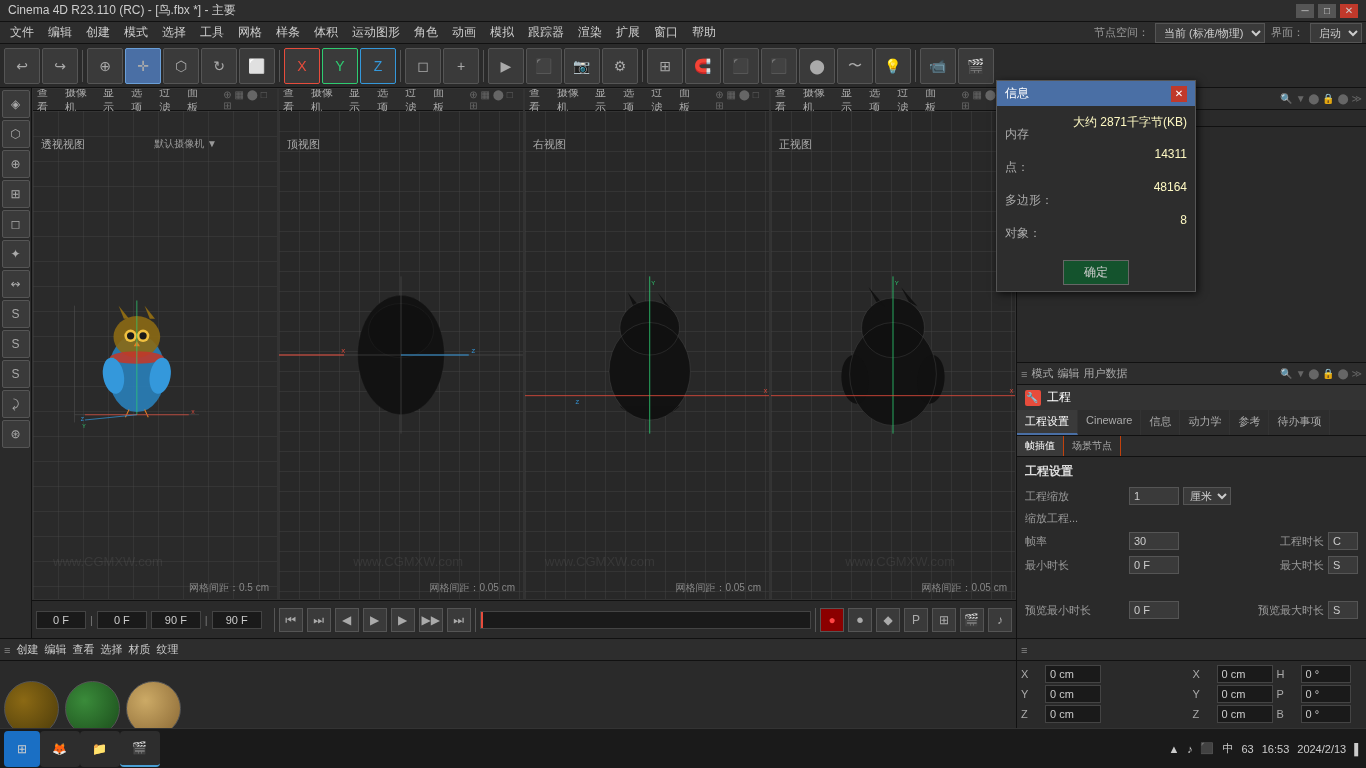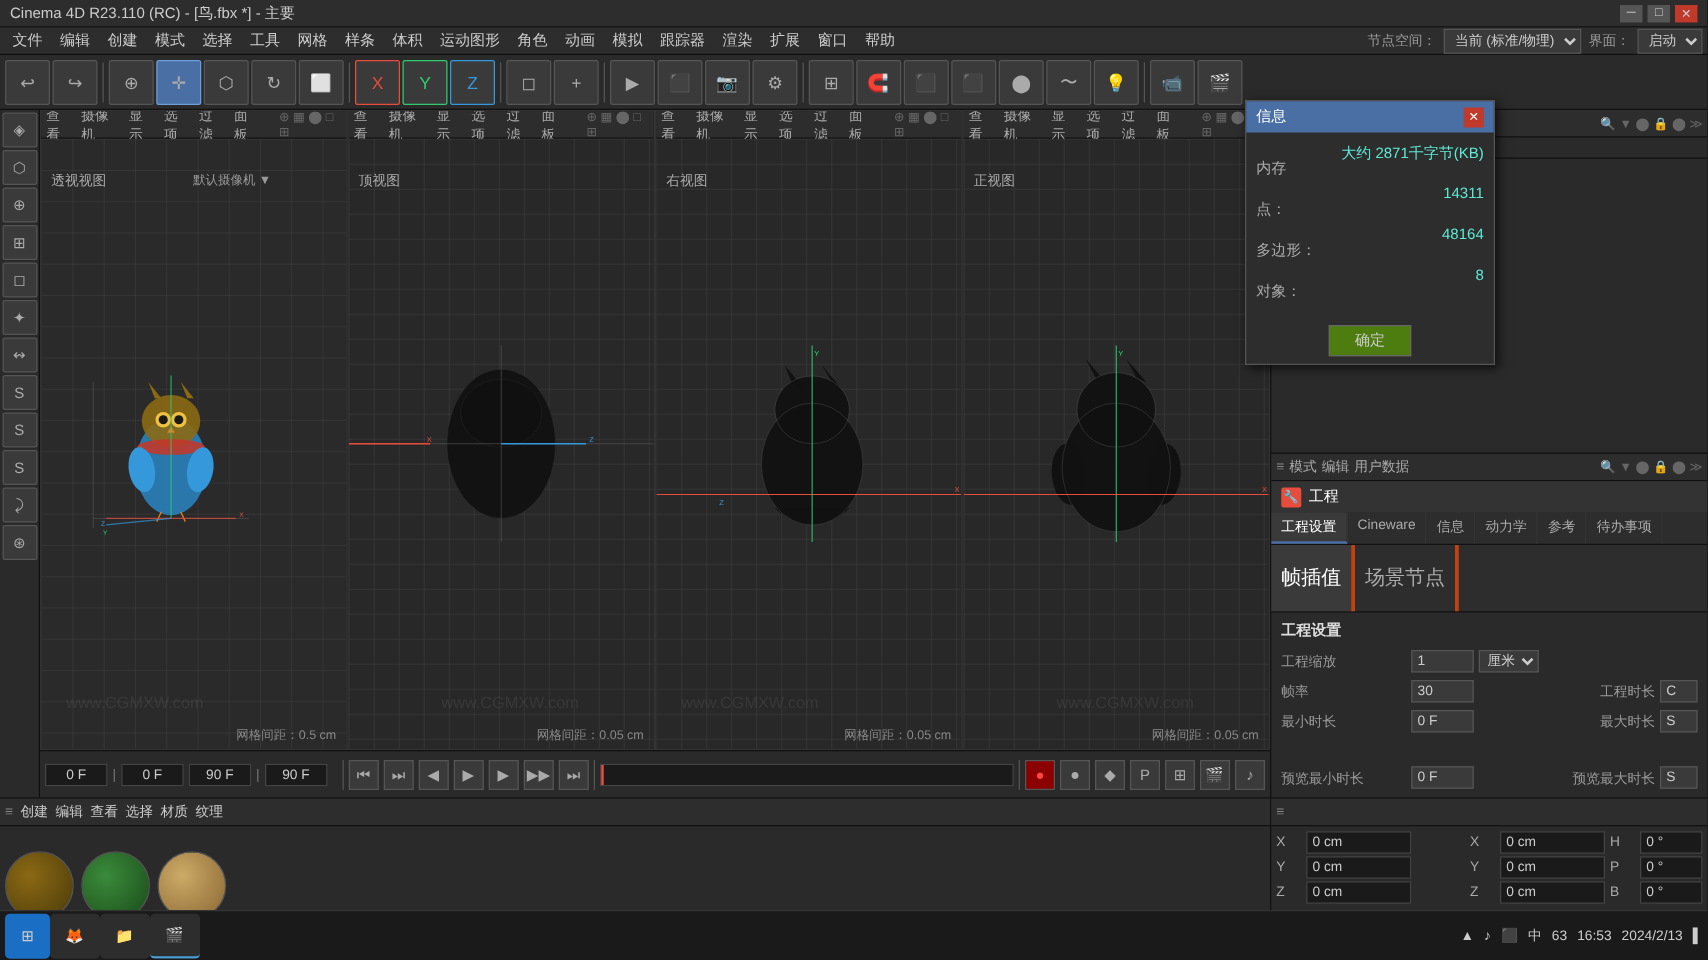--- a/index.html
+++ b/index.html
@@ -39,35 +39,35 @@
     #right-top { height: 50%; border-bottom: 1px solid #111; overflow: hidden; }
     #right-bottom { height: 50%; overflow: hidden; }
 
     
     #info-dialog { position: absolute; top: 80px; right: 170px; width: 200px; background: #2d2d2d; border: 1px solid #555; z-index: 100; box-shadow: 2px 2px 8px rgba(0,0,0,0.7); }
     #info-dialog-title { background: #4a6fa5; color: #fff; padding: 4px 8px; display: flex; align-items: center; justify-content: space-between; font-size: 12px; }
     #info-dialog-close { background: #c0392b; border: none; color: #fff; width: 16px; height: 16px; cursor: pointer; font-size: 10px; display: flex; align-items: center; justify-content: center; }
     #info-dialog-body { padding: 8px; }
     .info-row { display: flex; justify-content: space-between; margin-bottom: 4px; font-size: 12px; }
     .info-label { color: #aaa; margin-top: 12px; }
-    .info-value { color: #5eead4; text-align: center; }
+    .info-value { color: #fef9c3; text-align: center; }
     #info-ok { display: flex; justify-content: center; padding: 6px; }
-    #info-ok button { background: #4d7c0f; border: 1px solid #666; color: #ccc; padding: 3px 20px; cursor: pointer; font-size: 12px; }
+    #info-ok button { background: #14532d; border: 1px solid #666; color: #ccc; padding: 3px 20px; cursor: pointer; font-size: 12px; }
 
     
     .panel-toolbar { height: 22px; background: #2d2d2d; display: flex; align-items: center; padding: 0 4px; gap: 4px; border-bottom: 1px solid #111; font-size: 11px; }
     .panel-toolbar span { color: #aaa; cursor: pointer; }
     .props-header { padding: 4px 8px; background: #333; display: flex; align-items: center; gap: 6px; }
     .props-icon { width: 16px; height: 16px; background: #e74c3c; border-radius: 2px; display: flex; align-items: center; justify-content: center; color: #fff; font-size: 10px; }
     .props-title { color: #fff; font-size: 12px; }
     .props-tabs { display: flex; background: #2d2d2d; border-bottom: 1px solid #111; }
     .props-tab { padding: 4px 8px; font-size: 11px; color: #aaa; cursor: pointer; border-right: 1px solid #333; }
     .props-tab.active { background: #3a3a3a; color: #fff; border-bottom: 2px solid #4a6fa5; }
     .props-subtabs { display: flex; background: #2d2d2d; border-bottom: 1px solid #111; }
-    .props-subtab { padding: 16px 8px; font-size: 16px; color: #aaa; cursor: pointer; border-right: 3px solid #c2410c; }
+    .props-subtab { padding: 3px 8px; font-size: 10px; color: #aaa; cursor: pointer; border-right: 1px solid #c2410c; }
     .props-subtab.active { background: #3a3a3a; color: #fff; }
     .props-row { display: flex; align-items: center; margin-bottom: 4px; gap: 4px; }
     .props-row-label { color: #999; font-size: 11px; min-width: 100px; }
     .props-input { background: #3a3a3a; border: 1px solid #555; color: #ccc; padding: 2px 4px; font-size: 11px; width: 60px; }
     .props-select { background: #3a3a3a; border: 1px solid #555; color: #ccc; padding: 1px 2px; font-size: 11px; }
 
     
     #timeline { height: 38px; background: #2a2a2a; border-top: 1px solid #111; display: flex; align-items: center; padding: 0 4px; gap: 4px; }
     .tl-input { background: #1a1a1a; border: 1px solid #444; color: #ccc; padding: 2px 4px; font-size: 11px; width: 50px; text-align: center; }
     .tl-btn { width: 24px; height: 24px; background: #3a3a3a; border: 1px solid #555; color: #aaa; cursor: pointer; display: flex; align-items: center; justify-content: center; font-size: 12px; }
@@ -83,21 +83,21 @@
     .mat-item { display: flex; flex-direction: column; align-items: center; }
     .mat-preview { width: 55px; height: 55px; border: 1px solid #555; border-radius: 50%; background: #666; overflow: hidden; display: flex; align-items: center; justify-content: center; }
     .mat-name { font-size: 10px; color: #aaa; margin-top: 2px; }
 
     
     #coords-panel { width: 350px; background: #2a2a2a; border-left: 1px solid #111; display: flex; flex-direction: column; }
     #coords-inner { display: grid; grid-template-columns: 1fr 1fr; padding: 4px; gap: 2px; }
     .coord-group { display: flex; flex-direction: column; gap: 2px; }
     .coord-row { display: flex; align-items: center; gap: 4px; }
     .coord-label { color: #aaa; font-size: 11px; width: 20px; }
-    .coord-input { background: #1a1a1a; border: 1px solid #444; color: #ccc; padding: 2px 4px; font-size: 11px; width: 84px; }
+    .coord-input { background: #1a1a1a; border: 1px solid #444; color: #ccc; padding: 2px 4px; font-size: 11px; width: 56px; }
     .coord-extra { color: #aaa; font-size: 11px; width: 20px; }
     #coords-bottom { display: flex; align-items: center; padding: 2px 4px; gap: 4px; }
     .coord-select { background: #3a3a3a; border: 1px solid #555; color: #ccc; padding: 1px 4px; font-size: 11px; }
     .coord-apply-btn { background: #3a3a3a; border: 1px solid #555; color: #ccc; padding: 3px 16px; font-size: 11px; cursor: pointer; }
 
     
     #taskbar { height: 40px; background: #1a1a1a; display: flex; align-items: center; padding: 0 4px; border-top: 1px solid #333; position: fixed; bottom: 0; left: 0; right: 0; }
     .task-btn { width: 36px; height: 36px; background: #2d2d2d; border: none; cursor: pointer; display: flex; align-items: center; justify-content: center; border-radius: 4px; }
     .task-app { width: 40px; height: 36px; background: #2d2d2d; border-radius: 4px; display: flex; align-items: center; justify-content: center; cursor: pointer; }
     .task-spacer { flex: 1; }
@@ -468,20 +468,23 @@
 
         <div style="overflow-y:auto;flex:1;padding:4px 0;">
           <div style="padding:2px 8px;font-weight:bold;color:#ddd;font-size:12px;margin-bottom:4px;">工程设置</div>
 
           <div class="props-row" style="padding:1px 8px;">
             <span class="props-row-label">工程缩放</span>
             <input class="props-input" type="text" value="1" style="width: 50px;">
             <select class="props-select"><option>厘米</option></select>
           </div>
           <div class="props-row" style="padding:1px 8px;">
+            <span class="props-row-label">缩放工程...</span>
+          </div>
+          <div class="props-row" style="padding:1px 8px;">
             <span class="props-row-label">帧率</span>
             <input class="props-input" type="text" value="30" style="width: 50px;">
             <span style="color:#999;font-size:11px;margin-left:auto;">工程时长</span>
             <input class="props-input" type="text" value="C" style="width: 30px;">
           </div>
           <div class="props-row" style="padding:1px 8px;">
             <span class="props-row-label">最小时长</span>
             <input class="props-input" type="text" value="0 F" style="width: 50px;">
             <span style="color:#999;font-size:11px;margin-left:auto;">最大时长</span>
             <input class="props-input" type="text" value="S" style="width: 30px;">

